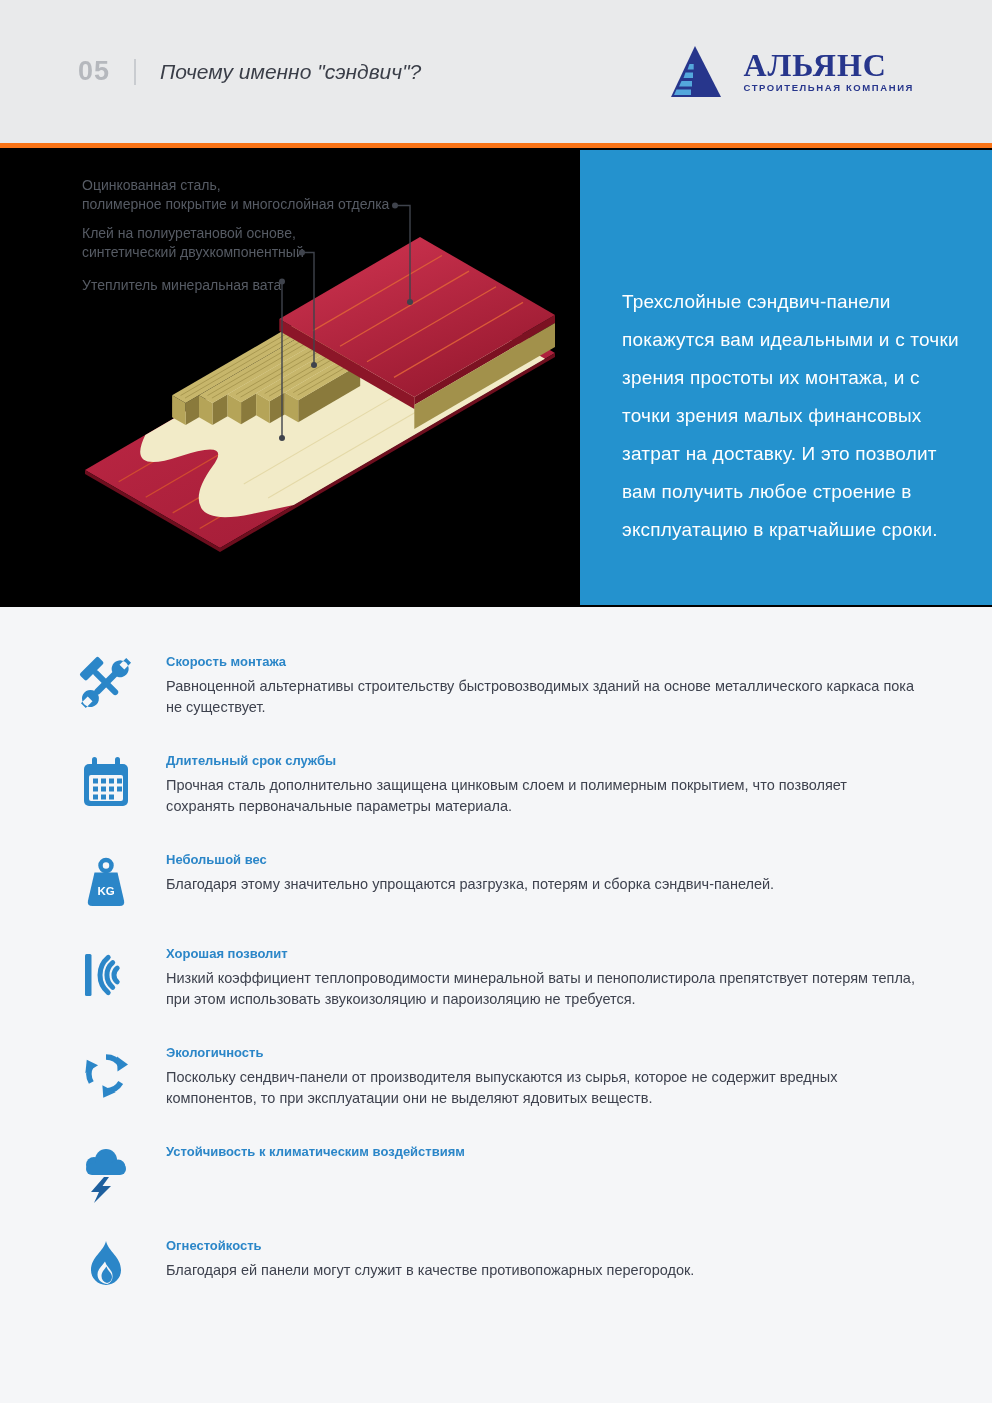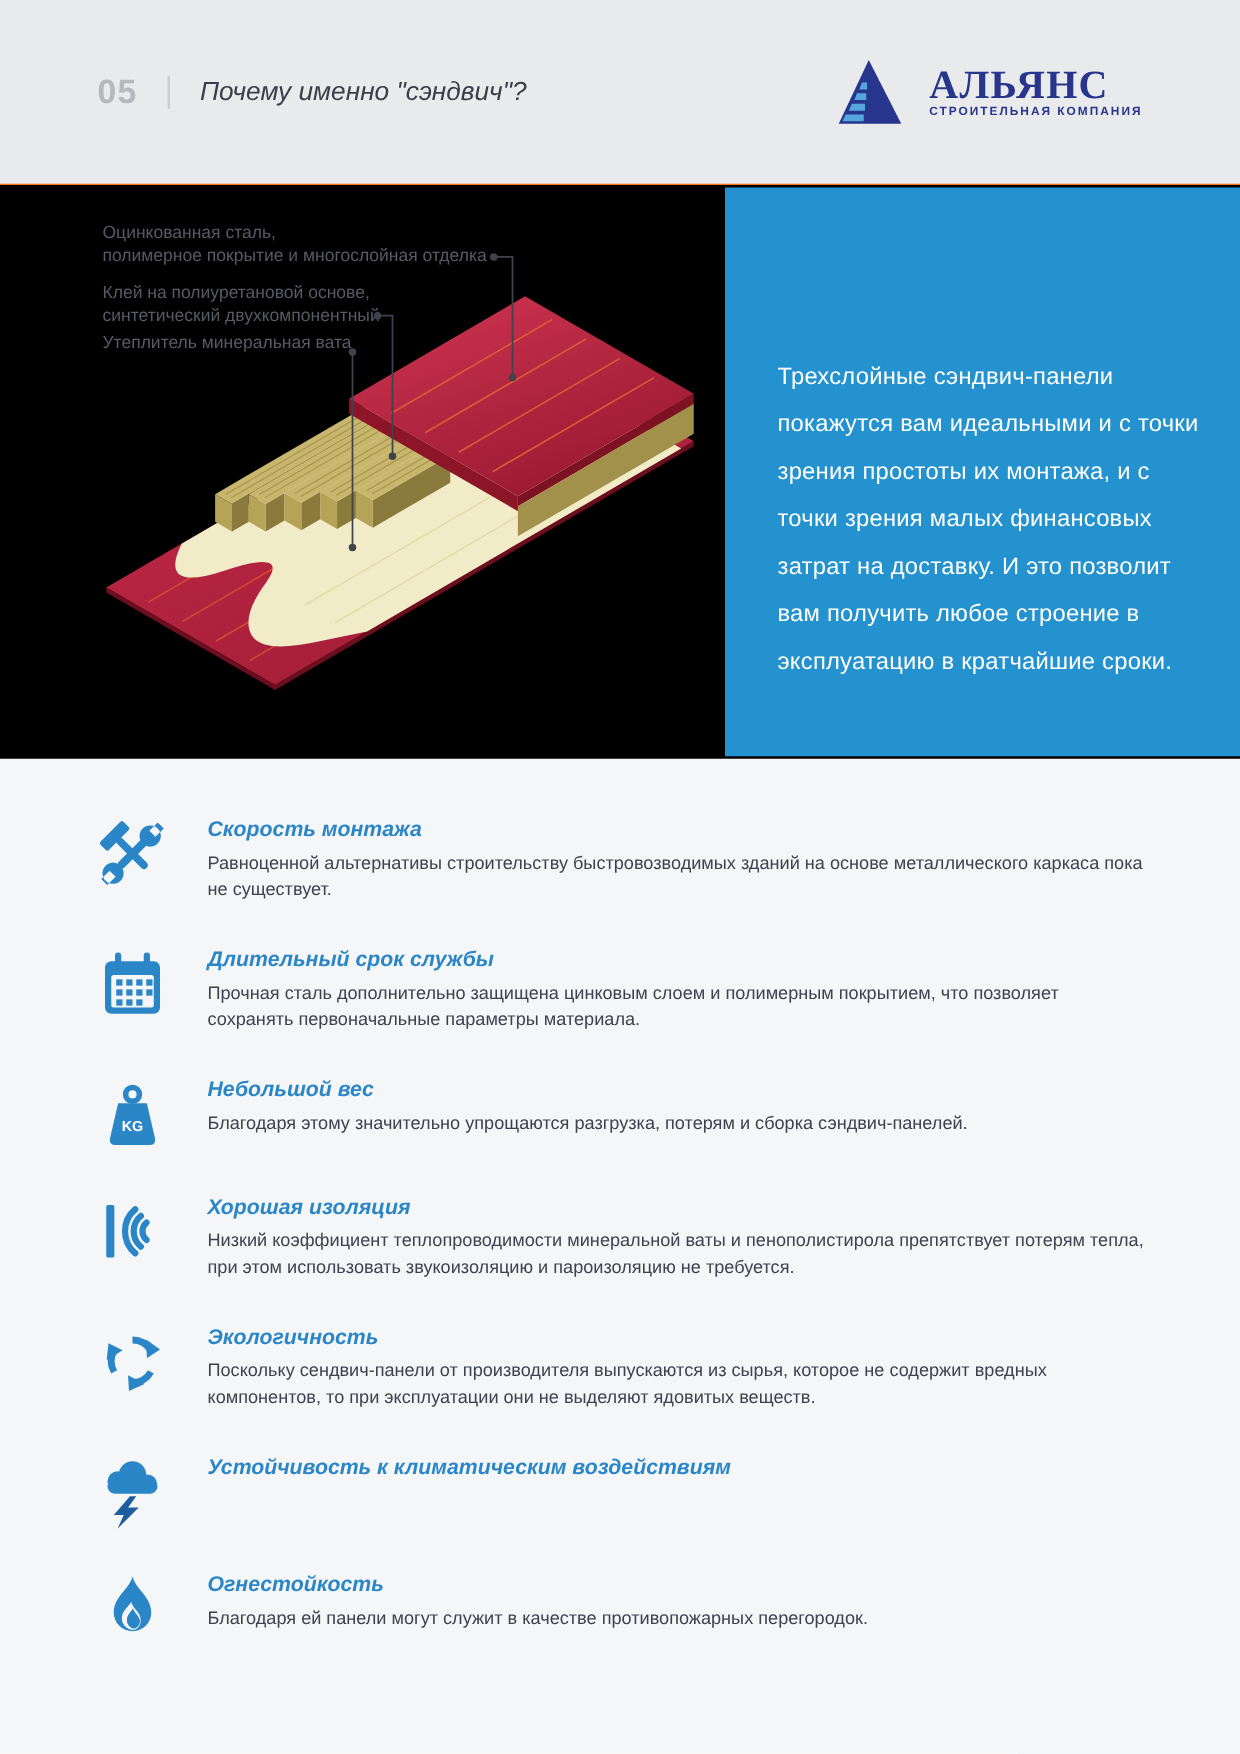--- a/index.html
+++ b/index.html
@@ -9,57 +9,57 @@
   }
   *{margin:0;padding:0;box-sizing:border-box;}
   html,body{background:#ffffff;}
   .page{
     width:992px;height:1403px;position:relative;overflow:hidden;
     font-family:"Liberation Sans", sans-serif;background:#fff;margin:0 auto;
   }
   
   header{
     height:148px;background:#E9EAEB;display:flex;align-items:center;
-    padding:0 78px;border-bottom:1px solid #f97316;
+    padding:0 78px;border-bottom:5px solid #f97316;
   }
   .pnum{font-size:27px;font-weight:bold;color:#B5B8BD;letter-spacing:1px;}
   .pdiv{width:2px;height:26px;background:#C9CCD0;margin:0 24px;}
   .ptitle{font-size:21px;font-style:italic;color:#3A3E48;}
   .logo{margin-left:auto;display:flex;align-items:center;gap:20px;}
   .logo-mark{display:block;}
   .logo-name{
     font-family:"Liberation Serif", serif;font-weight:bold;font-size:32px;
     color:var(--navy);letter-spacing:1px;line-height:30px;
   }
   .logo-tag{
     font-size:9.5px;font-weight:bold;color:var(--navy);
     letter-spacing:1.6px;margin-top:2px;white-space:nowrap;
   }
   
   .middle{height:459px;position:relative;background:#000000;}
   .dlabel{
     position:absolute;left:82px;font-size:14px;line-height:19px;
     color:var(--text-gray);
   }
-  .dlabel.l1{top:28px}.dlabel.l2{top:76px}.dlabel.l3{top:116px}
+  .dlabel.l1{top:28px}.dlabel.l2{top:76px}.dlabel.l3{top:128px}
   #panel-svg{position:absolute;left:70px;top:2px;}
   .bluebox{
     position:absolute;left:580px;top:2px;width:419px;height:455px;
     background:var(--box);padding:133px 40px 0 42px;
   }
   .bluebox p{
     color:#fff;font-size:19px;line-height:38px;letter-spacing:.2px;
   }
   
   .features{height:796px;background:#F5F6F8;padding:46px 76px 0 76px;}
   .feat{display:flex;margin-bottom:34px;}
   .ficon{width:60px;height:60px;flex-shrink:0;margin-right:30px;color:var(--accent);}
   .ficon svg{display:block;}
   .ftext{max-width:758px;padding-top:1px;}
-  .ftext h3{font-size:17px;font-weight:bold;color:var(--accent);margin:0 0 7px 0;font-style:italic;}
+  .ftext h3{font-size:13px;font-weight:bold;color:var(--accent);margin:0 0 7px 0;}
   .ftext p{font-size:14.5px;line-height:21px;color:var(--text-dark);}
   .st-bolt{fill:var(--accent-dark);}
 </style>
 </head>
 <body>
 
 <div class="page">
 
   <header>
     <span class="pnum">05</span>
@@ -235,21 +235,21 @@
         <svg width="60" height="60" viewBox="0 0 60 60">
           <rect x="9" y="9" width="6.5" height="42" rx="1.5" fill="currentColor"></rect>
           <g fill="none" stroke="currentColor" stroke-linecap="round">
             <path d="M41.2 36.9 A9 9 0 0 1 41.2 23.1" stroke-width="5"></path>
             <path d="M36.7 42.3 A16 16 0 0 1 36.7 17.7" stroke-width="5"></path>
             <path d="M32.2 47.6 A23 23 0 0 1 32.2 12.4" stroke-width="5"></path>
           </g>
         </svg>
       </div>
       <div class="ftext">
-        <h3>Хорошая изоляция</h3>
+        <h3>Хорошая позволит</h3>
         <p>Низкий коэффициент теплопроводимости минеральной ваты и пенополистирола препятствует потерям тепла, при этом использовать звукоизоляцию и пароизоляцию не требуется.</p>
       </div>
     </div>
 
     <div class="feat">
       <div class="ficon">
         <svg width="60" height="60" viewBox="0 0 60 60">
           <g>
             <g>
               <path d="M30 13 A17 17 0 0 1 44.6 21.4" fill="none" stroke="currentColor" stroke-width="5.5"></path>

